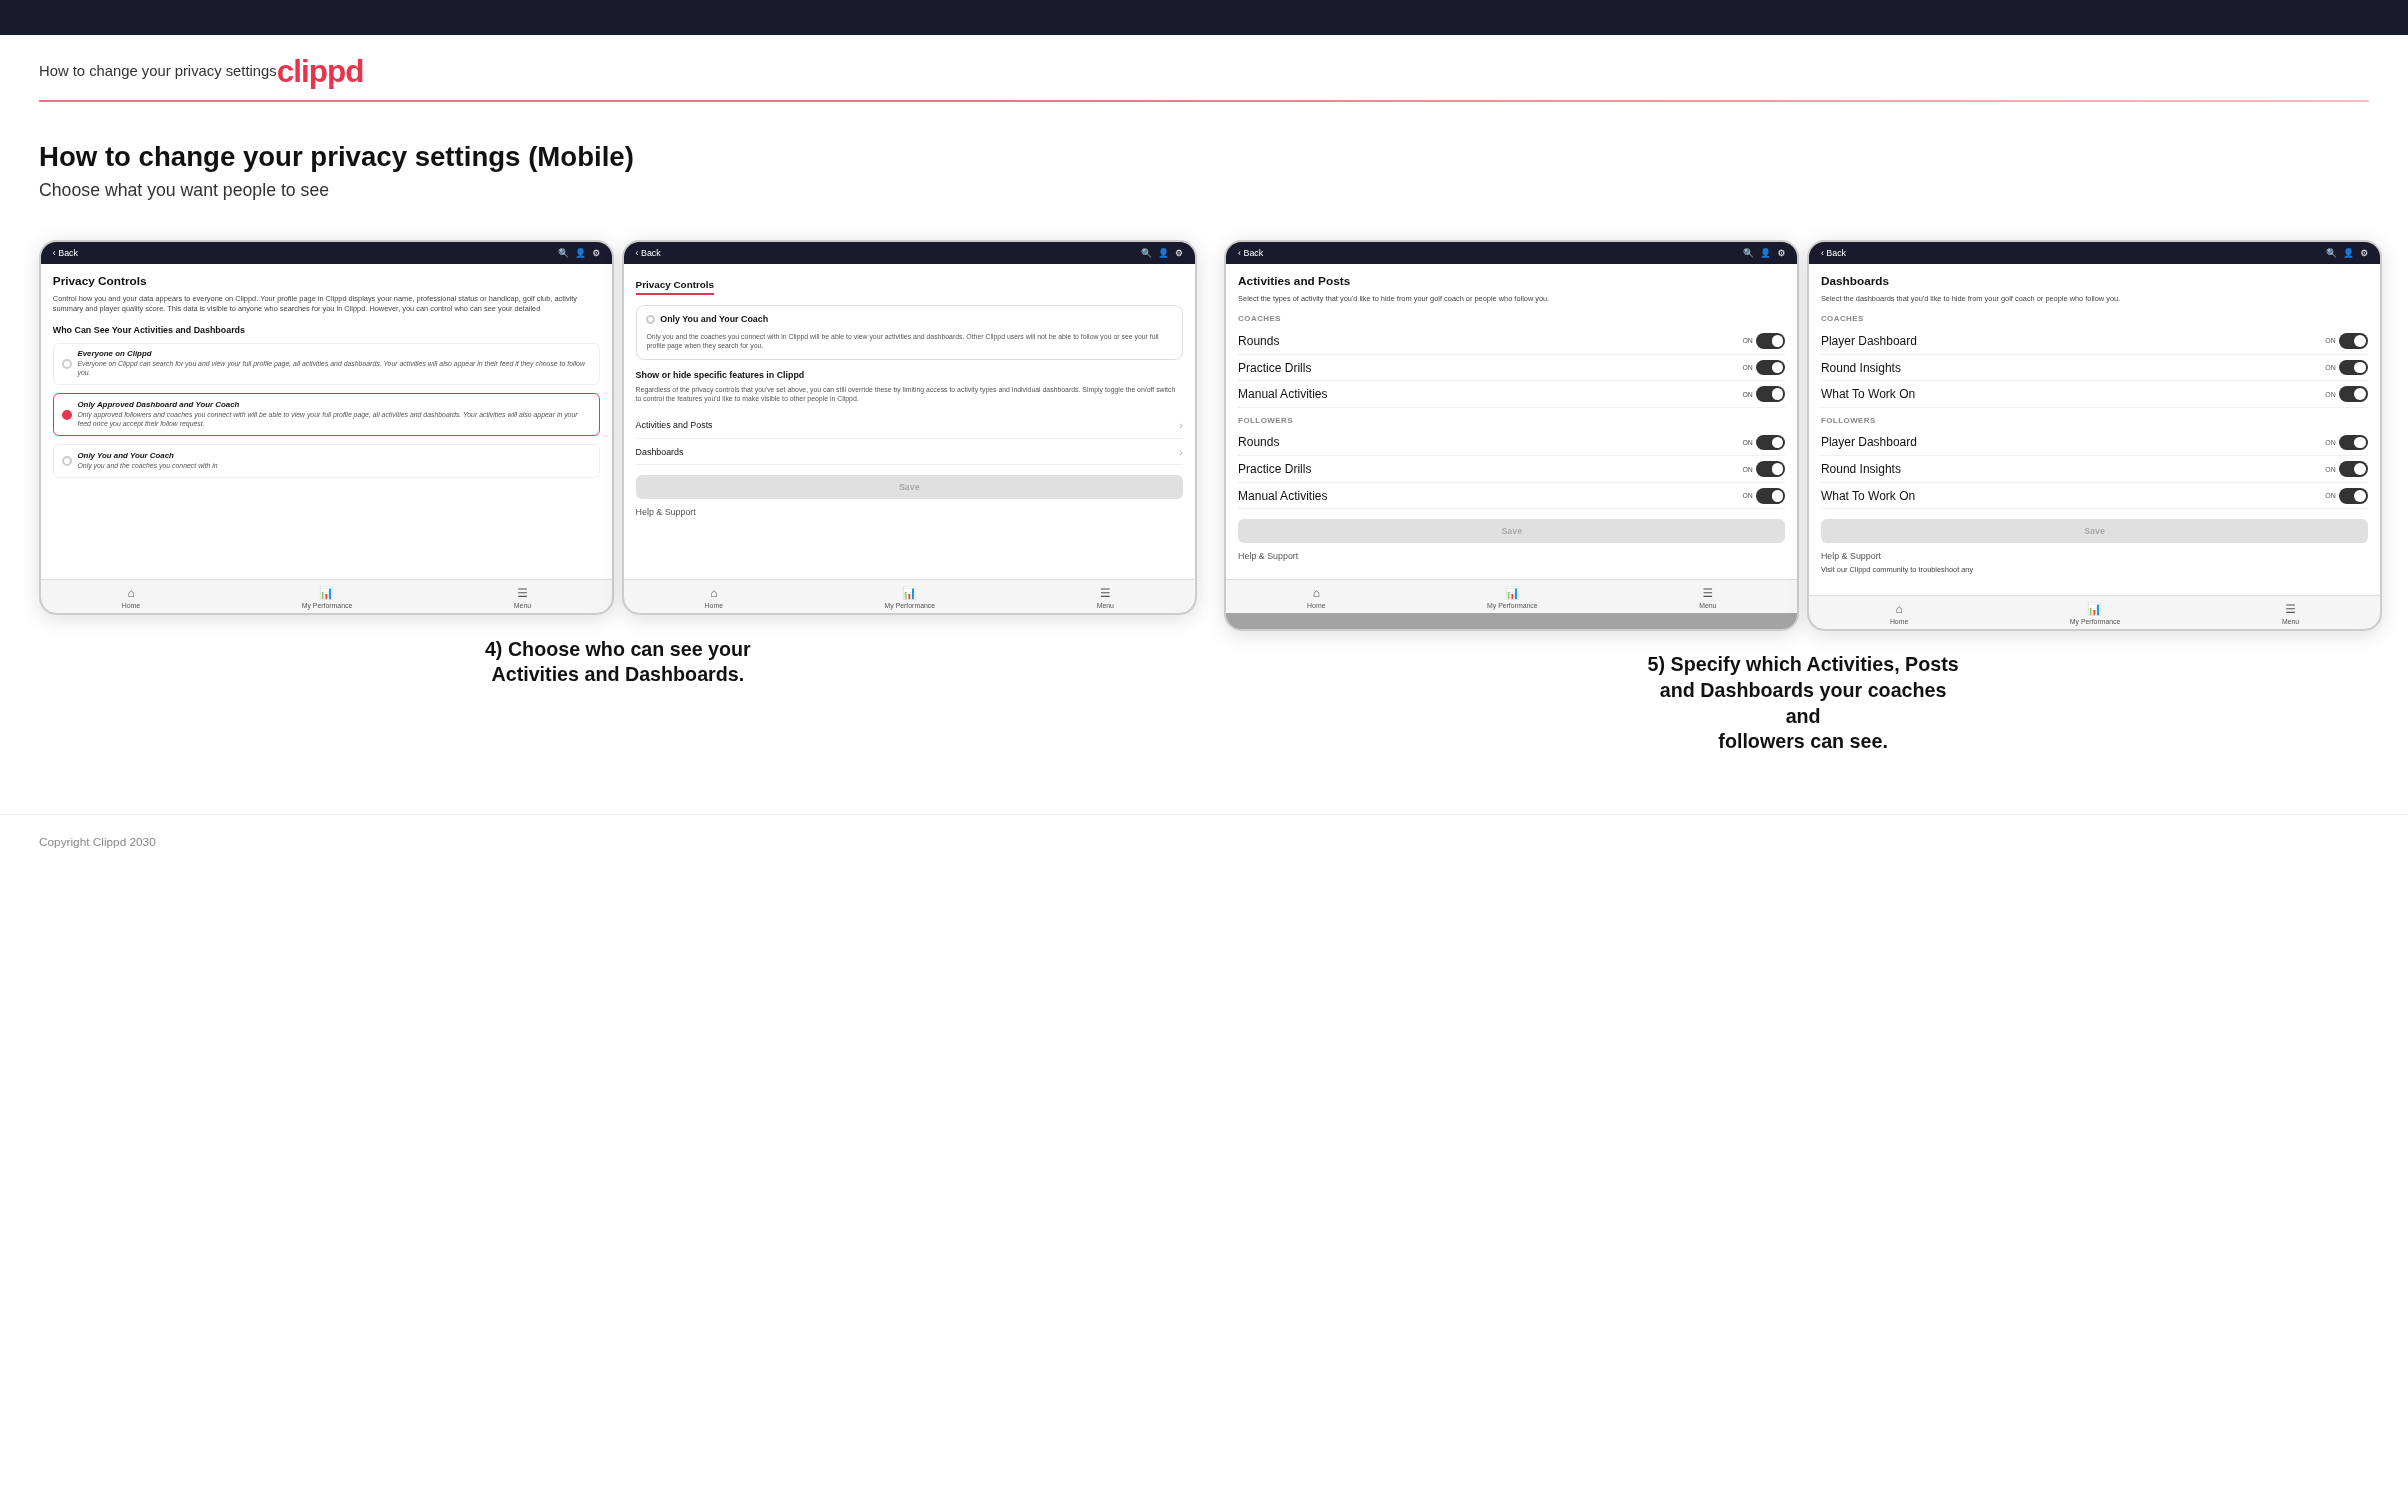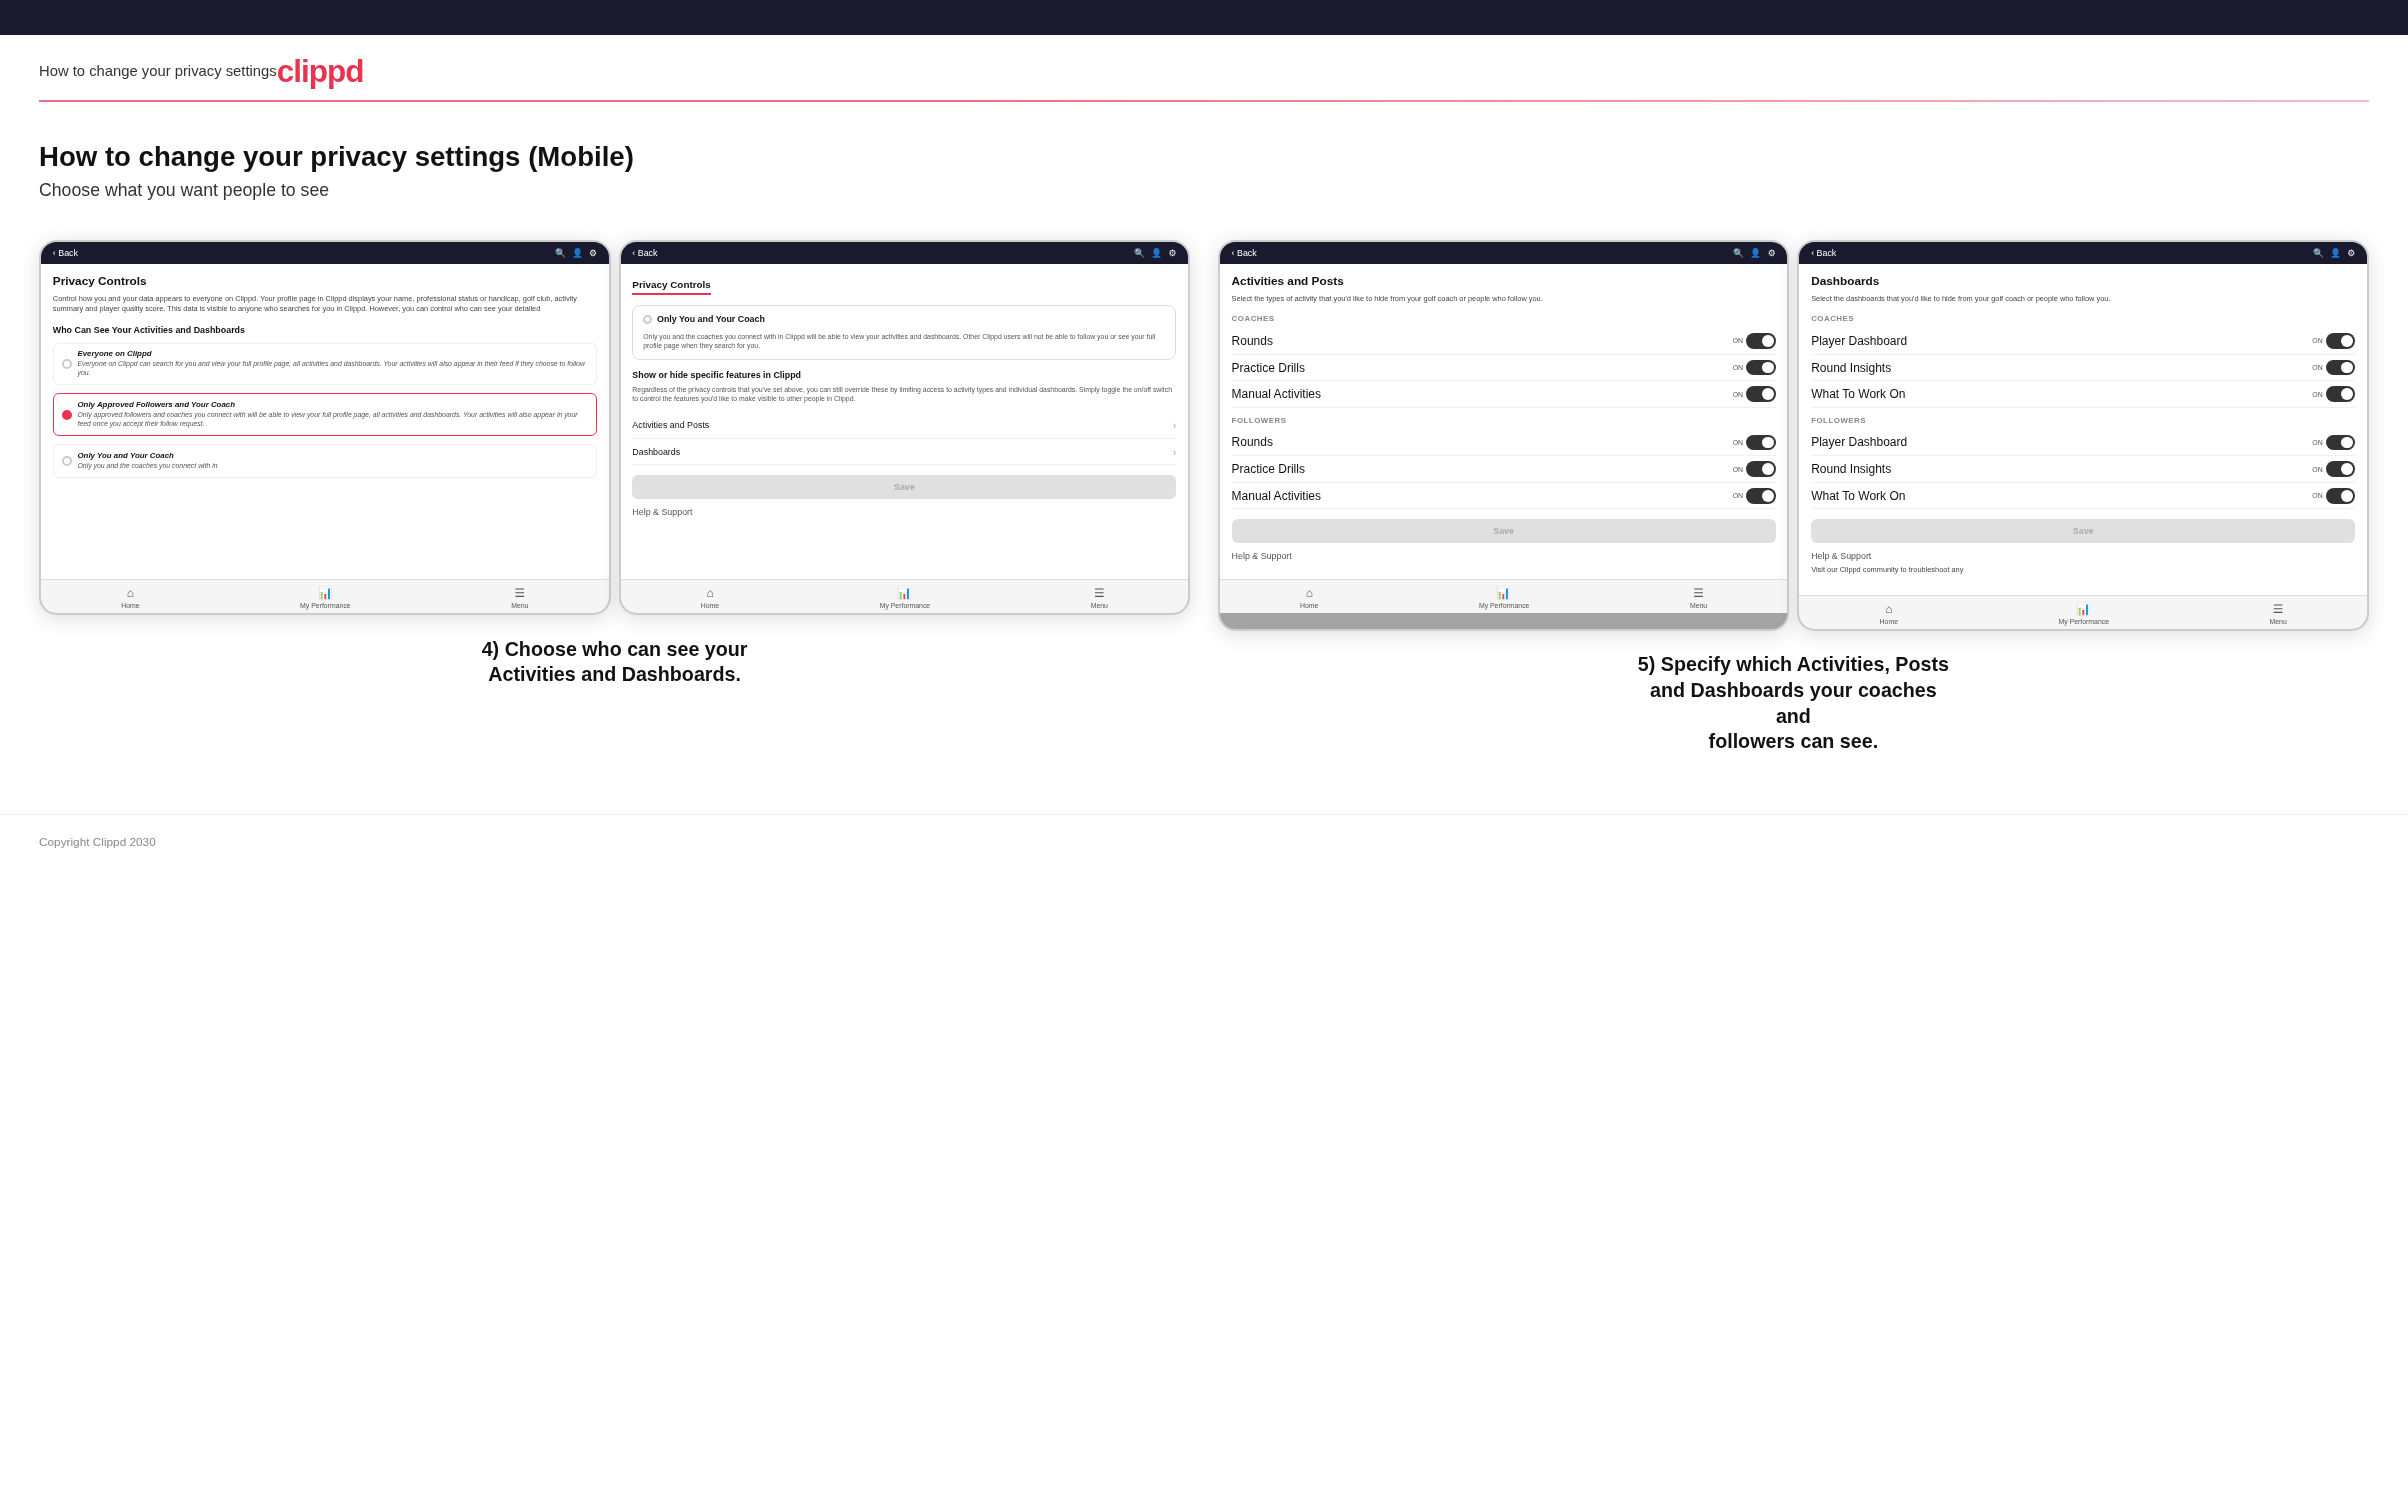--- a/index.html
+++ b/index.html
@@ -38,21 +38,21 @@
     
     .divider {
       height: 2px;
       background: linear-gradient(to right, #e8344e 40%, #f0a0aa 100%);
       margin: 0 39px;
       opacity: 0.7;
     }
 
     
     .main {
-      padding: 39px 39px 59px 39px;
+      padding: 39px 26px 59px 39px;
     }
     .page-heading {
       font-size: 27.6px;
       font-weight: 800;
       color: #111;
       margin-bottom: 7.9px;
     }
     .page-subheading {
       font-size: 17.7px;
       color: #333;
@@ -375,21 +375,21 @@
               <div class="radio-circle"></div>
               <div>
                 <div class="radio-label">Everyone on Clippd</div>
                 <div class="radio-desc">Everyone on Clippd can search for you and view your full profile page, all activities and dashboards. Your activities will also appear in their feed if they choose to follow you.</div>
               </div>
             </div>
 
             <div class="radio-option selected">
               <div class="radio-circle selected"></div>
               <div>
-                <div class="radio-label">Only Approved Followers and Your Coach</div>
+                <div class="radio-label">Only Approved Dashboard and Your Coach</div>
                 <div class="radio-desc">Only approved followers and coaches you connect with will be able to view your full profile page, all activities and dashboards. Your activities will also appear in your feed once you accept their follow request.</div>
               </div>
             </div>
 
             <div class="radio-option">
               <div class="radio-circle"></div>
               <div>
                 <div class="radio-label">Only You and Your Coach</div>
                 <div class="radio-desc">Only you and the coaches you connect with in</div>
               </div>

